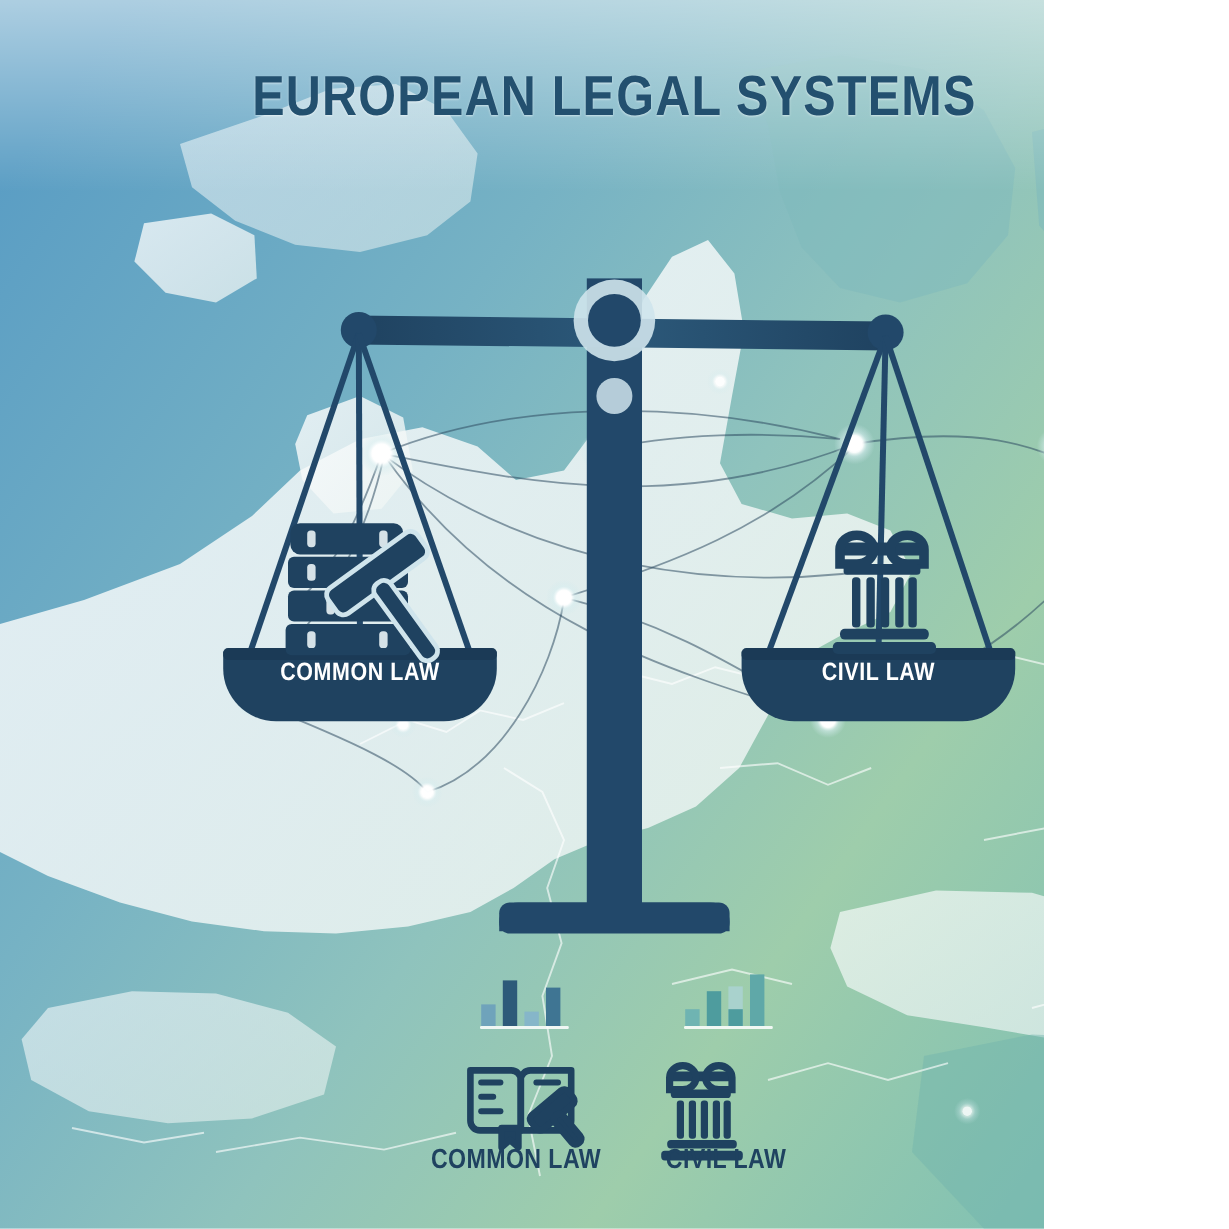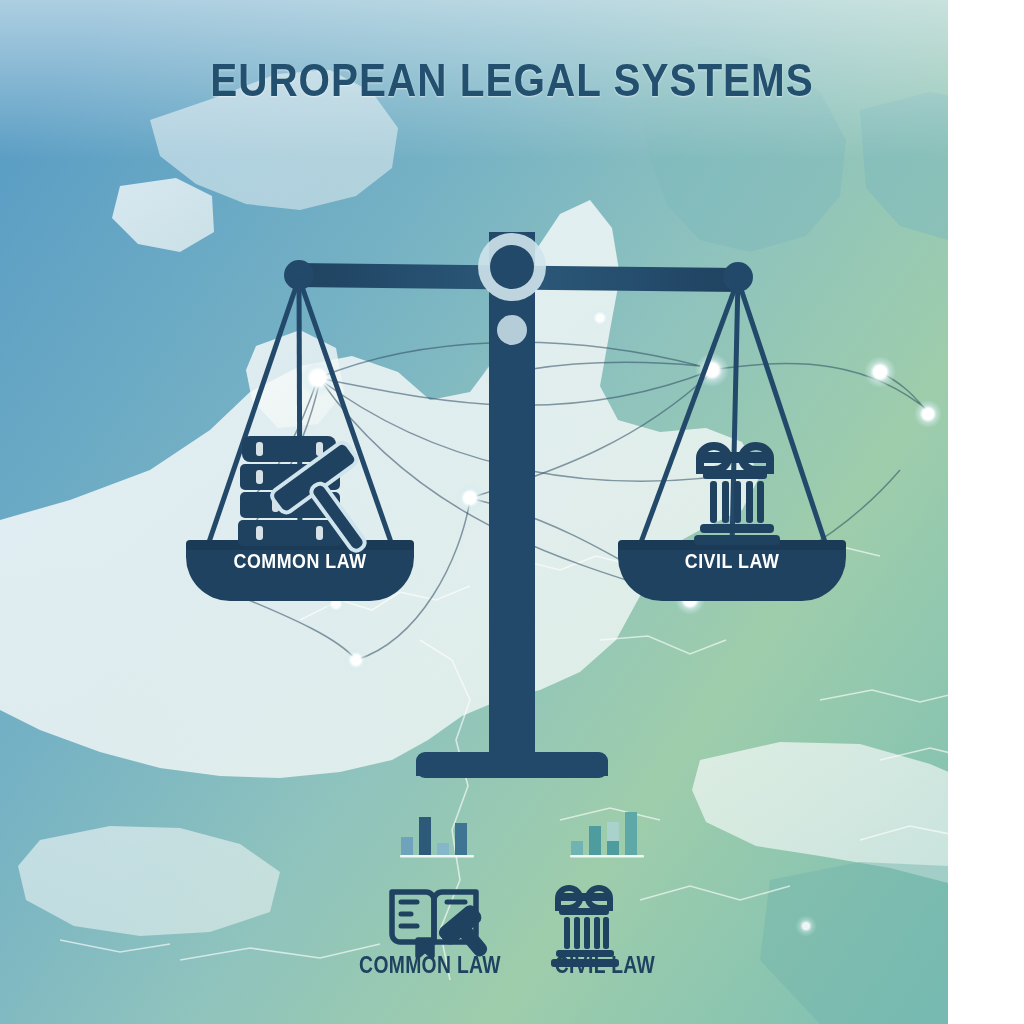--- a/index.html
+++ b/index.html
@@ -1,17 +1,17 @@
 <!DOCTYPE html>
 <html><head>
 <meta charset="utf-8">
 <style>
   html,body{margin:0;padding:0;background:#fff;}
   body{width:1024px;height:1024px;font-family:"Liberation Sans",sans-serif;}
-  #stage{position:relative;width:948px;height:1024px;overflow:hidden;}
+  #stage{position:relative;width:870px;height:1024px;overflow:hidden;}
   #stage svg.layer{position:absolute;left:0;top:0;width:1024px;height:1024px;display:block;}
   .ttl{
     position:absolute;left:0;top:52px;width:1024px;text-align:center;
     font-family:"Liberation Sans Narrow","Liberation Sans",sans-serif;
     font-weight:700;font-size:47px;letter-spacing:1.2px;
     color:#23506f;text-transform:uppercase;
     transform:scaleX(.86);transform-origin:50% 50%;
     text-shadow:0 1px 2px rgba(255,255,255,.55);
   }
   .panlabel{

